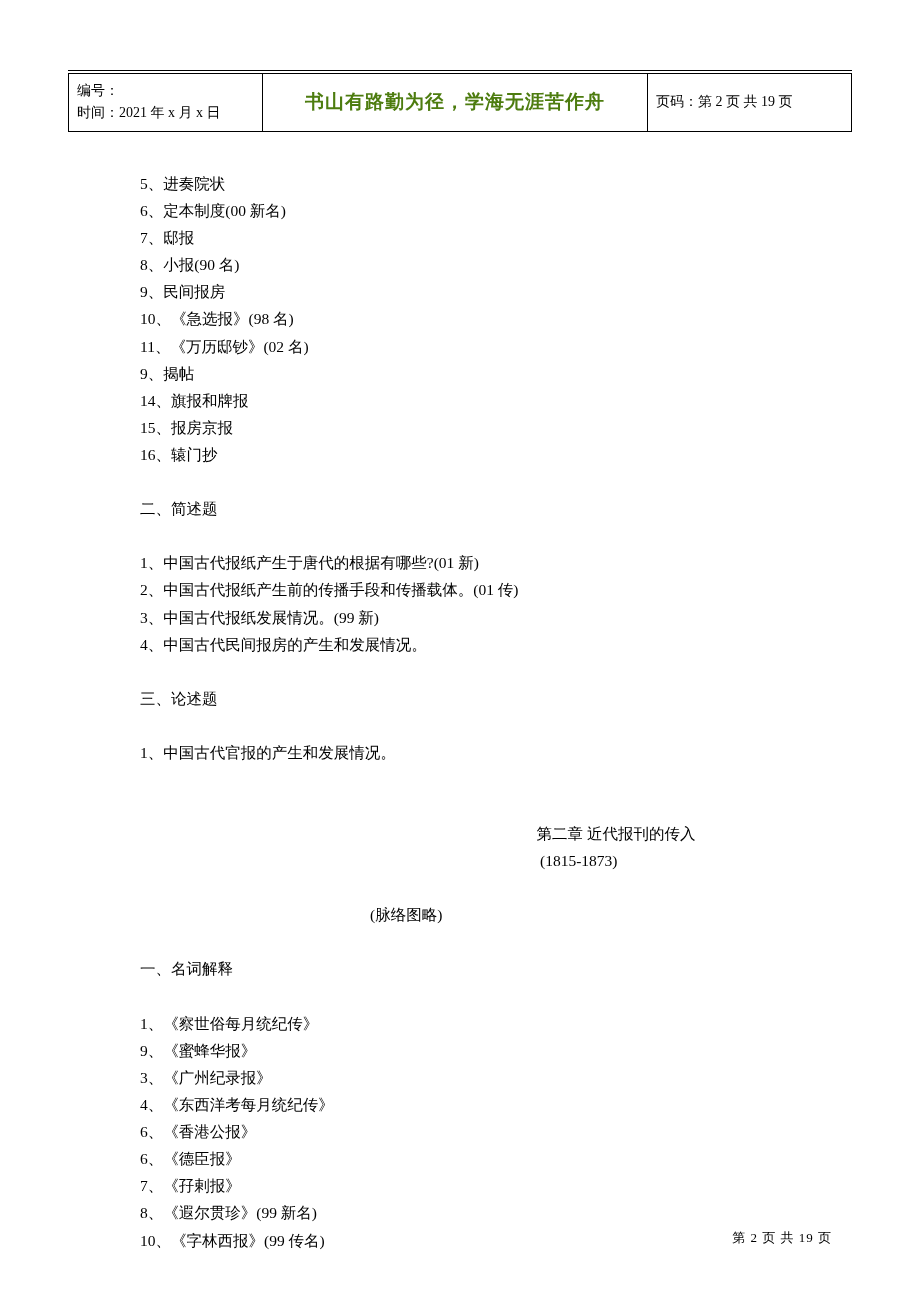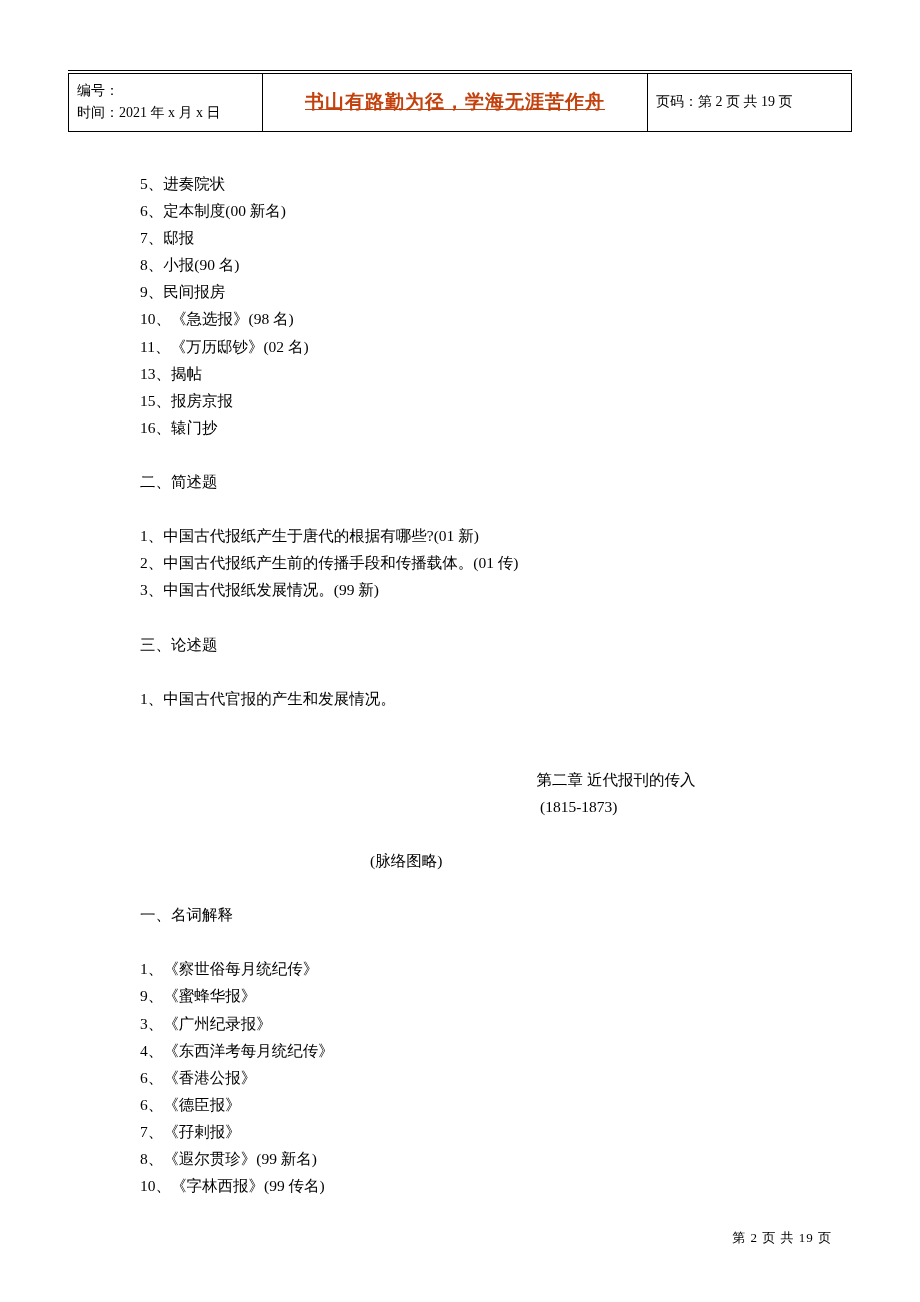--- a/index.html
+++ b/index.html
@@ -34,25 +34,24 @@
     .header-left {
       width: 194px;
       font-size: 14px;
       line-height: 1.6;
     }
     .header-left .label {
       white-space: nowrap;
     }
     .header-center {
       text-align: center;
-      color: #c2410c;
+      color: #4d7c0f;
       font-size: 19px;
       font-weight: bold;
       letter-spacing: 1px;
-      text-decoration: underline;
     }
     .header-right {
       width: 204px;
       font-size: 14px;
       white-space: nowrap;
     }
     .content {
       padding: 38px 0 0 72px;
       font-size: 15.5px;
       line-height: 1.75;
@@ -116,33 +115,35 @@
     </table>
 
   <div class="content">
     <p>5、进奏院状</p>
     <p>6、定本制度(00 新名)</p>
     <p>7、邸报</p>
     <p>8、小报(90 名)</p>
     <p>9、民间报房</p>
     <p>10、《急选报》(98 名)</p>
     <p>11、《万历邸钞》(02 名)</p>
-    <p>13、揭帖</p>
+    <p>9、揭帖</p>
+    <p>14、旗报和牌报</p>
     <p>15、报房京报</p>
     <p>16、辕门抄</p>
 
     <div class="blank-line"></div>
 
     <p>二、简述题</p>
 
     <div class="blank-line"></div>
 
     <p>1、中国古代报纸产生于唐代的根据有哪些?(01 新)</p>
     <p>2、中国古代报纸产生前的传播手段和传播载体。(01 传)</p>
     <p>3、中国古代报纸发展情况。(99 新)</p>
+    <p>4、中国古代民间报房的产生和发展情况。</p>
 
     <div class="blank-line"></div>
 
     <p>三、论述题</p>
 
     <div class="blank-line"></div>
 
     <p>1、中国古代官报的产生和发展情况。</p>
 
     <div class="blank-line"></div>

